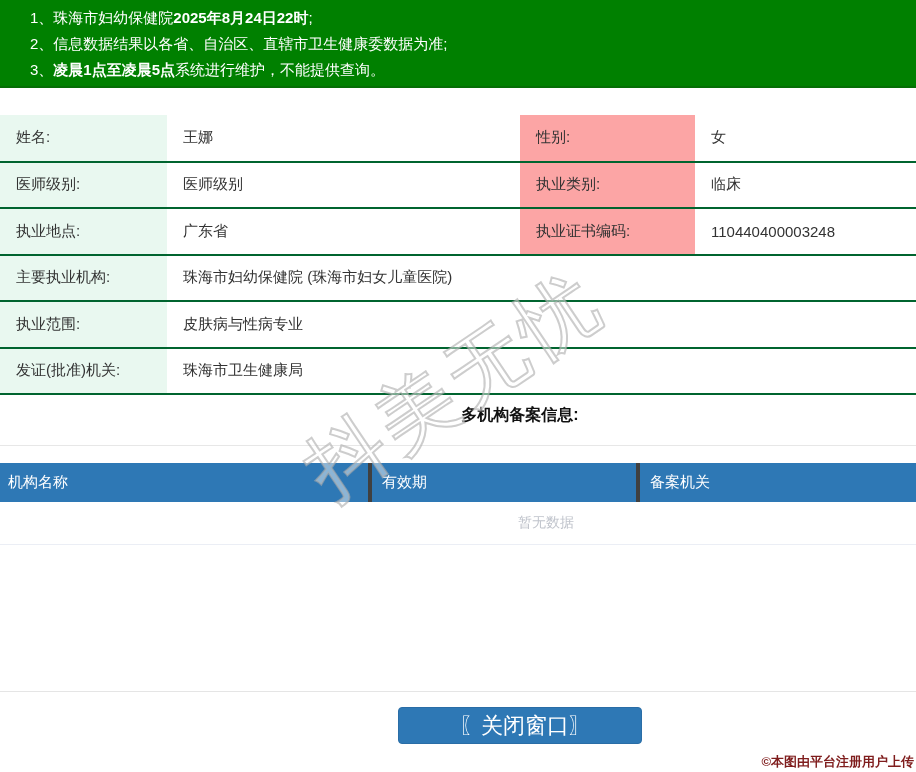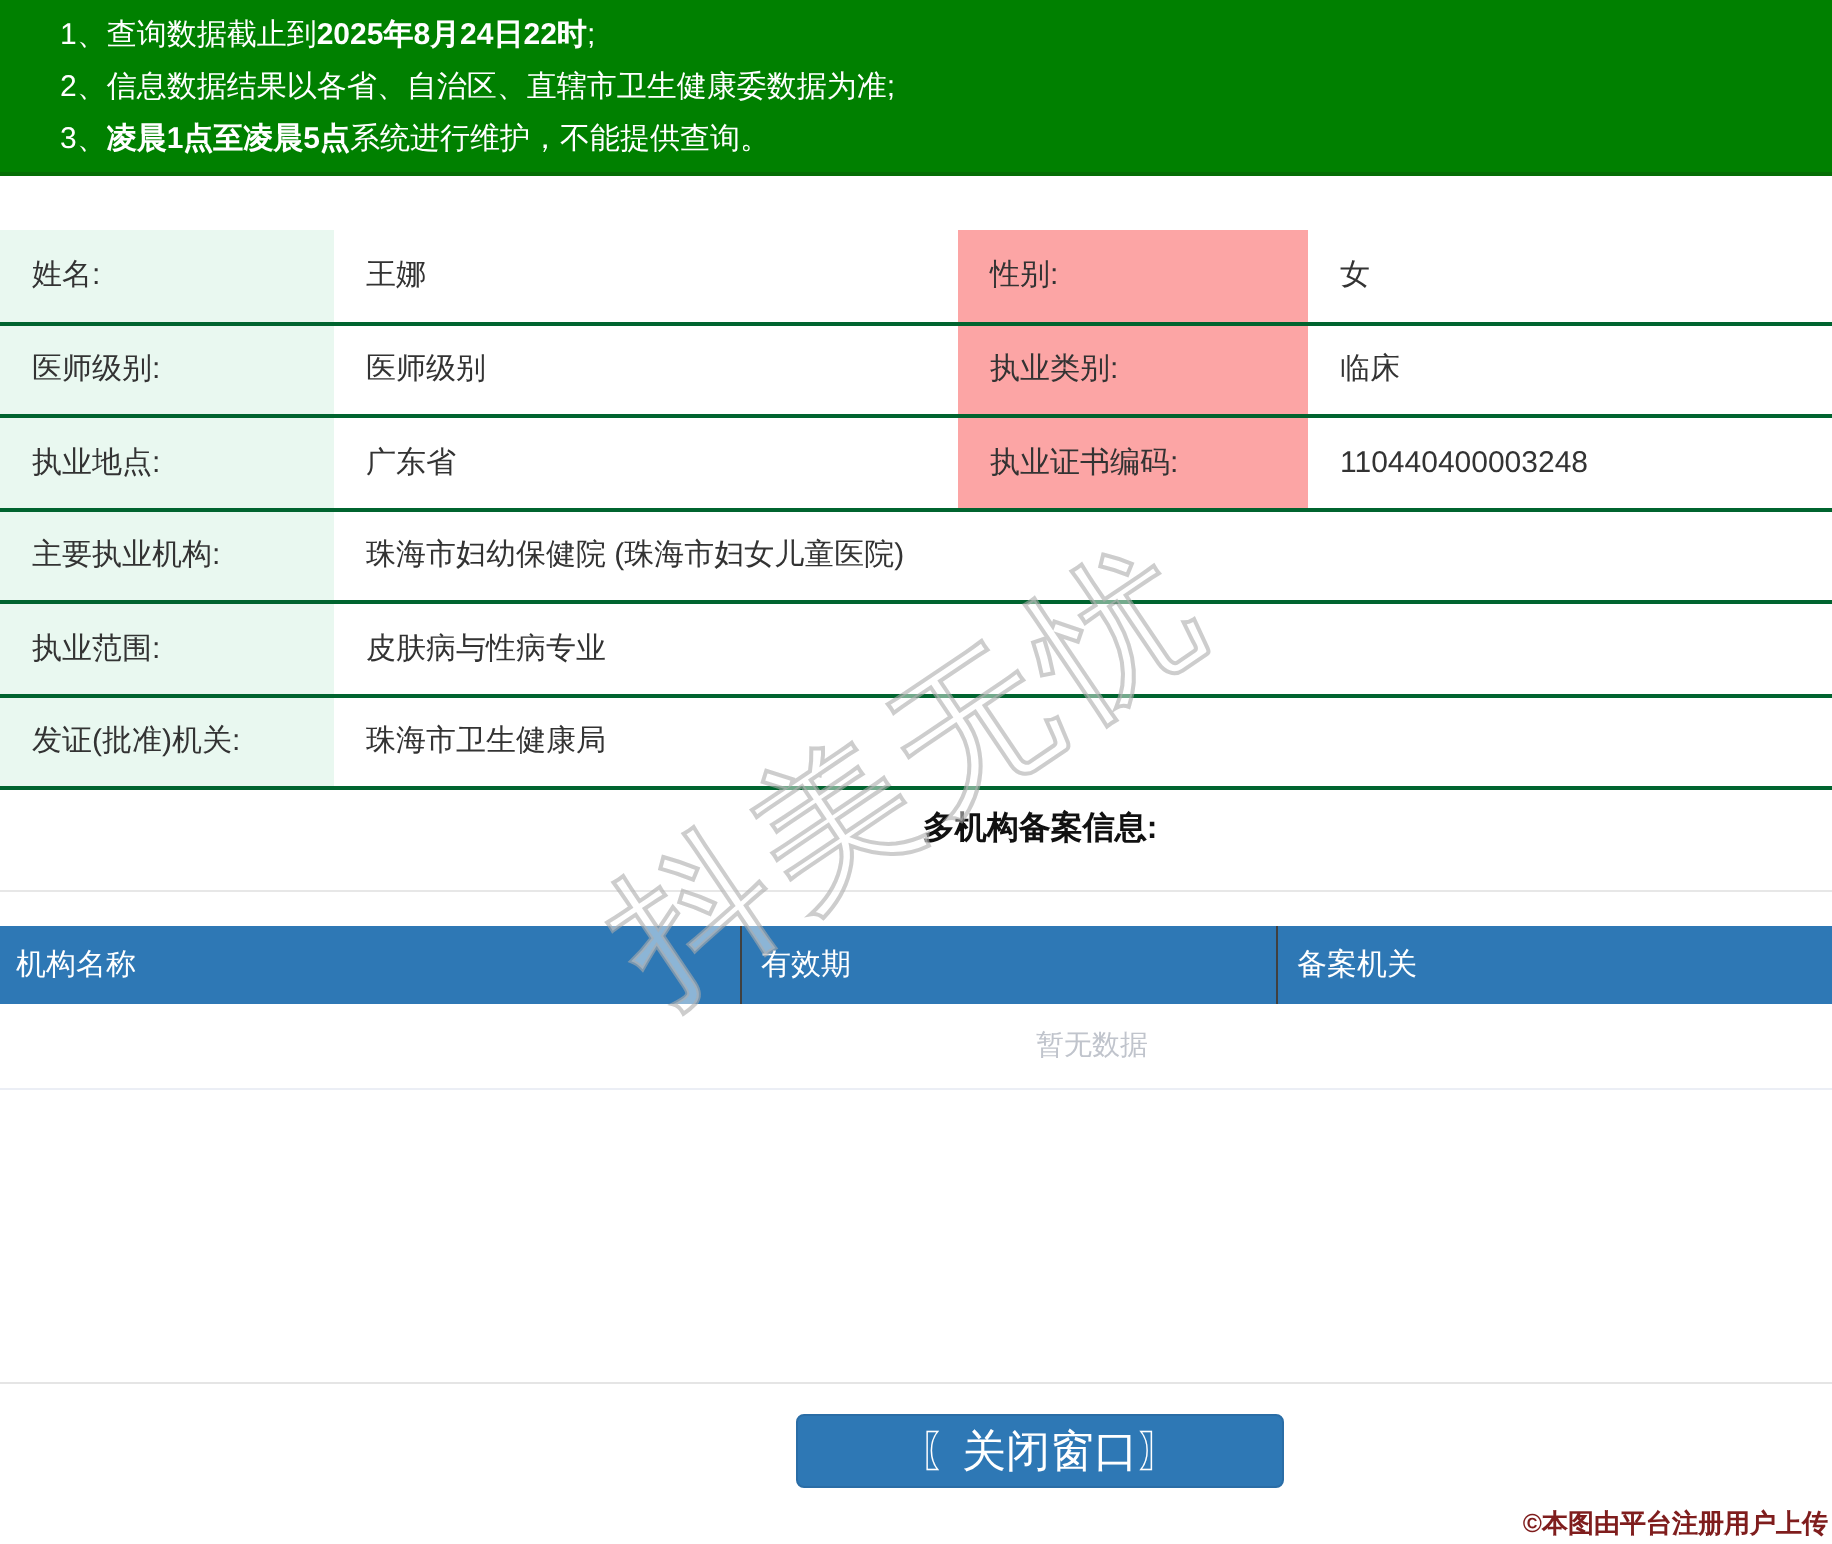--- a/index.html
+++ b/index.html
@@ -32,21 +32,21 @@
     table-layout:fixed;
     font-size:15px;
   }
   table.info td {
     height:46.5px;
     border-bottom:2px solid #00642f;
     vertical-align:middle;
     padding-left:16px;
   }
   td.lbl1 { width:167px; background:#e9f8f0; padding-left:7px; }
-  td.val1 { width:312px; padding-left:16px; }
+  td.val1 { width:353px; padding-left:16px; }
   td.lbl2 { width:175px; background:#fca5a5; padding-left:15px; }
   td.val2 { padding-left:12px; }
 
   
   .section-title {
     width:1040px;
     text-align:center;
     font-weight:bold;
     font-size:16px;
     margin-top:9px;
@@ -65,21 +65,21 @@
     margin-top:17px;
     font-size:15px;
   }
   table.filing th {
     height:39px;
     background:#2e78b5;
     color:#ffffff;
     font-weight:normal;
     text-align:left;
     vertical-align:middle;
-    border-right:1px solid #404040;
+    border-right:4px solid #404040;
   }
   table.filing th:last-child { border-right:none; }
   th.col-name  { width:370px; padding-left:8px; }
   th.col-valid { width:268px; padding-left:10px; }
   th.col-auth  { padding-left:10px; }
   td.empty-cell {
     height:42px;
     text-align:center;
     color:#c0c4cc;
     font-size:14px;
@@ -128,21 +128,21 @@
     text-shadow:-1px -1px 0 #fff, 1px -1px 0 #fff, -1px 1px 0 #fff, 1px 1px 0 #fff;
     z-index:60;
   }
 </style>
 </head>
 <body>
 
 <div class="page">
 
   <div class="banner">
-    <div class="notice-line"><span>1、</span><span>查询数据截止到</span><b>2025年8月24日22时</b><span>;</span></div>
+    <div class="notice-line"><span>1、</span><span>珠海市妇幼保健院</span><b>2025年8月24日22时</b><span>;</span></div>
     <div class="notice-line"><span>2、</span><span>信息数据结果以各省、自治区、直辖市卫生健康委数据为准;</span><b></b><span></span></div>
     <div class="notice-line"><span>3、</span><span></span><b>凌晨1点至凌晨5点</b><span>系统进行维护，不能提供查询。</span></div>
   </div>
 
   <table class="info">
     <tbody>
         <tr>
       <td class="lbl1">姓名:</td>
       <td class="val1">王娜</td>
       <td class="lbl2">性别:</td>

